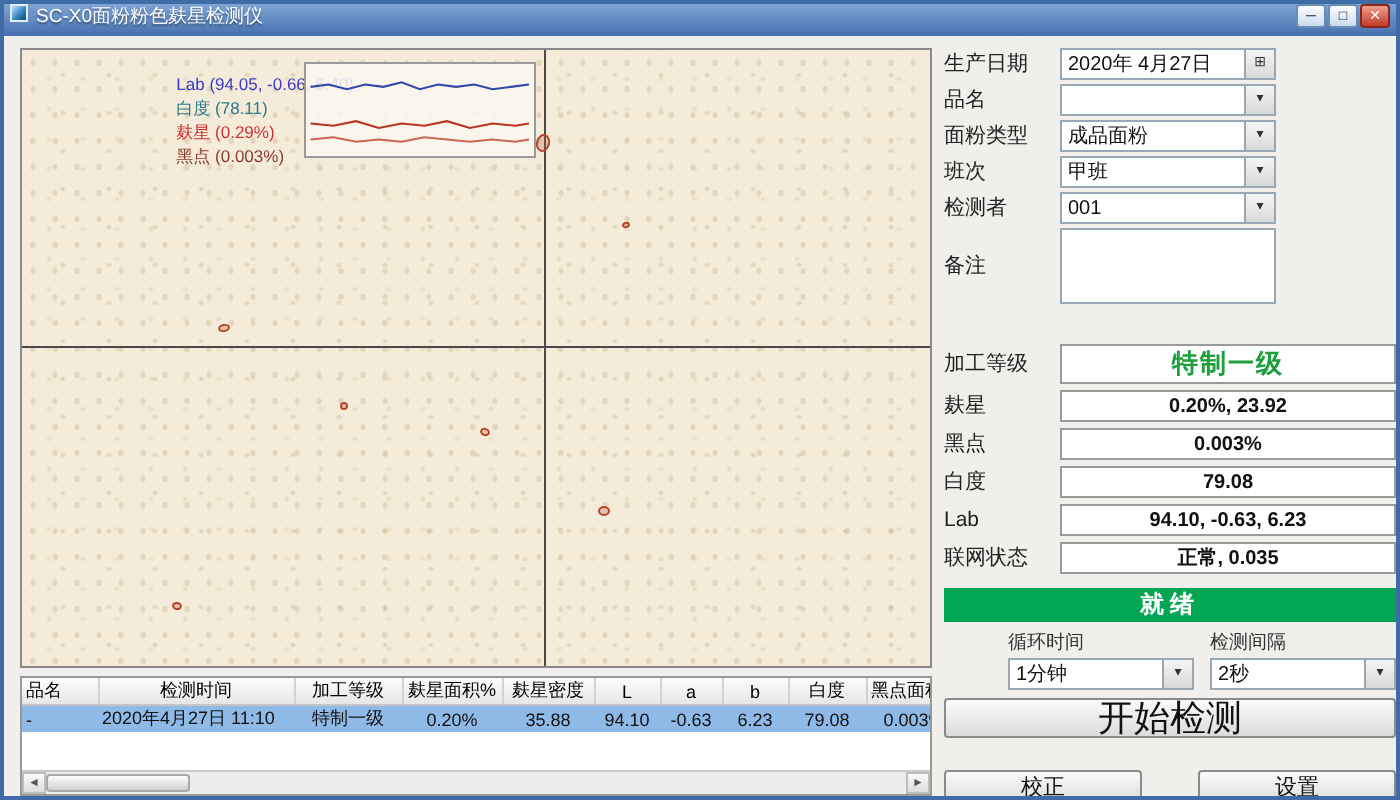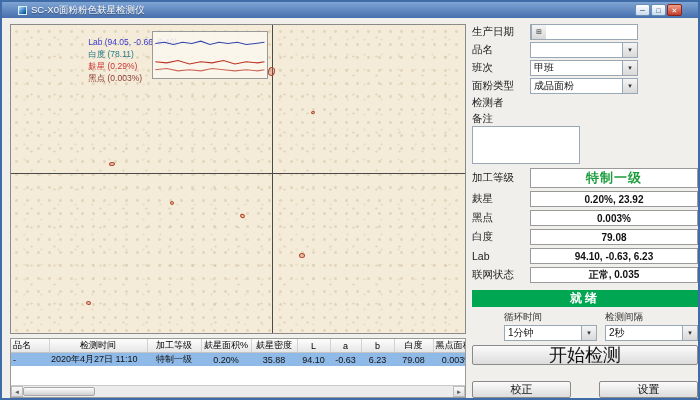--- a/index.html
+++ b/index.html
@@ -1,21 +1,21 @@
 <!DOCTYPE html>
 <html><head>
 <meta charset="utf-8">
 <style>
   * { margin:0; padding:0; box-sizing:border-box; }
   html,body { width:700px; height:400px; font-family:"Liberation Sans","DejaVu Sans",sans-serif; background:#d8d8d8; }
 
   .window { position:relative; width:700px; height:400px; border:2px solid #3f6ca6; outline:1px solid #27507e; background:#f0efec; overflow:hidden; }
 
   
-  .titlebar { height:16px; background:linear-gradient(#7fa5d4,#466fae); display:flex; align-items:center; padding:0 16px; }
+  .titlebar { height:16px; background:linear-gradient(#7fa5d4,#466fae); display:flex; align-items:flex-start; padding:0 3px; }
   .title-icon { width:9px; height:9px; background:linear-gradient(135deg,#bfe0ff,#2f7ec0 60%,#11486e); border:1px solid #dfeefc; margin-right:4px; flex:0 0 auto; }
   .title-text { color:#ffffff; font-size:9.5px; text-shadow:0 1px 1px rgba(0,0,0,.4); flex:1; white-space:nowrap; overflow:hidden; }
   .win-btns { display:flex; gap:1px; }
   .wbtn { width:15px; height:12px; font-size:7px; line-height:11px; text-align:center; color:#123; background:linear-gradient(#fdfeff,#c9dcf0); border:1px solid #6b8db3; border-radius:2px; cursor:pointer; }
   .wbtn.close { background:linear-gradient(#f0a08c,#c23b2b); color:#fff; border-color:#8c2418; }
 
   .content { position:absolute; left:2px; right:2px; top:18px; bottom:2px; }
 
   
   .image-panel { position:absolute; left:6px; top:4px; width:456px; height:310px; border:1px solid #8a8a8a;
@@ -57,21 +57,21 @@
   .strack { flex:1; position:relative; }
   .sthumb { position:absolute; left:0; top:1px; bottom:1px; width:72px; background:linear-gradient(#fdfdfd,#cfcfcf); border:1px solid #a8a8a8; border-radius:2px; cursor:grab; }
 
   
   .right-panel { position:absolute; left:468px; top:4px; width:226px; height:374px; display:flex; flex-direction:column; }
   .form-row { display:flex; align-items:center; margin-bottom:2px; }
   .flabel { width:58px; font-size:10.5px; color:#222; flex:0 0 auto; }
   .combo { display:flex; align-items:center; width:108px; height:16px; background:#fff; border:1px solid #9aa7b5; }
   .combo-text { flex:1; font-size:10px; padding:0 3px; white-space:nowrap; overflow:hidden; color:#111; }
   .combo-btn { width:15px; height:100%; font-size:7px; line-height:14px; text-align:center; color:#333; background:linear-gradient(#f5f5f5,#d9d9d9); border-left:1px solid #9aa7b5; cursor:pointer; }
-  .remarks-row { display:flex; align-items:flex-start; margin-bottom:4px;flex-direction:column; }
+  .remarks-row { display:flex; align-items:center; margin-bottom:20px; }
   textarea.remarks { width:108px; height:38px; resize:none; border:1px solid #9aa7b5; font-family:inherit; font-size:10px; }
 
   .res-row { display:flex; align-items:center; margin-bottom:3px; }
   .rlabel { width:58px; font-size:10.5px; color:#222; flex:0 0 auto; }
   .rvalue { flex:1; height:16px; background:#fff; border:1px solid #9a9a9a; display:flex; align-items:center; justify-content:center; font-size:10px; font-weight:bold; color:#111; }
   .rvalue.grade { height:20px; font-size:13px; color:#1e9e3c; letter-spacing:1px; }
 
   .status-bar { height:18px; margin:4px 0 4px 0; background:#00a651; color:#fff; font-size:12px; font-weight:bold; letter-spacing:3px; display:flex; align-items:center; justify-content:center; }
 
   .timer-row { display:flex; gap:8px; margin-bottom:4px;margin-left:32px; }
@@ -178,50 +178,55 @@
         </div>
         <span class="sarrow">►</span>
       </div>
     </div>
 
     <div class="right-panel">
 
       <div class="form-row">
         <span class="flabel">生产日期</span>
         <div class="combo">
+          <span class="combo-text">2020年 4月27日</span>
           <span class="combo-btn">⊞</span>
         </div>
       </div>
 
       <div class="form-row">
         <span class="flabel">品名</span>
         <div class="combo">
           <span class="combo-text"></span>
           <span class="combo-btn">▾</span>
         </div>
       </div>
 
       <div class="form-row">
+        <span class="flabel">面粉类型</span>
+        <div class="combo">
+          <span class="combo-text">成品面粉</span>
+          <span class="combo-btn">▾</span>
+        </div>
+      </div>
+
+      <div class="form-row">
         <span class="flabel">班次</span>
         <div class="combo">
           <span class="combo-text">甲班</span>
           <span class="combo-btn">▾</span>
         </div>
       </div>
 
       <div class="form-row">
-        <span class="flabel">面粉类型</span>
-        <div class="combo">
-          <span class="combo-text">成品面粉</span>
-          <span class="combo-btn">▾</span>
-        </div>
-      </div>
-
-      <div class="form-row">
         <span class="flabel">检测者</span>
+        <div class="combo">
+          <span class="combo-text">001</span>
+          <span class="combo-btn">▾</span>
+        </div>
       </div>
 
       <div class="remarks-row">
         <span class="flabel">备注</span>
         <textarea class="remarks" style=""></textarea>
       </div>
 
       <div class="res-row">
         <span class="rlabel">加工等级</span>
         <div class="rvalue grade">特制一级</div>

